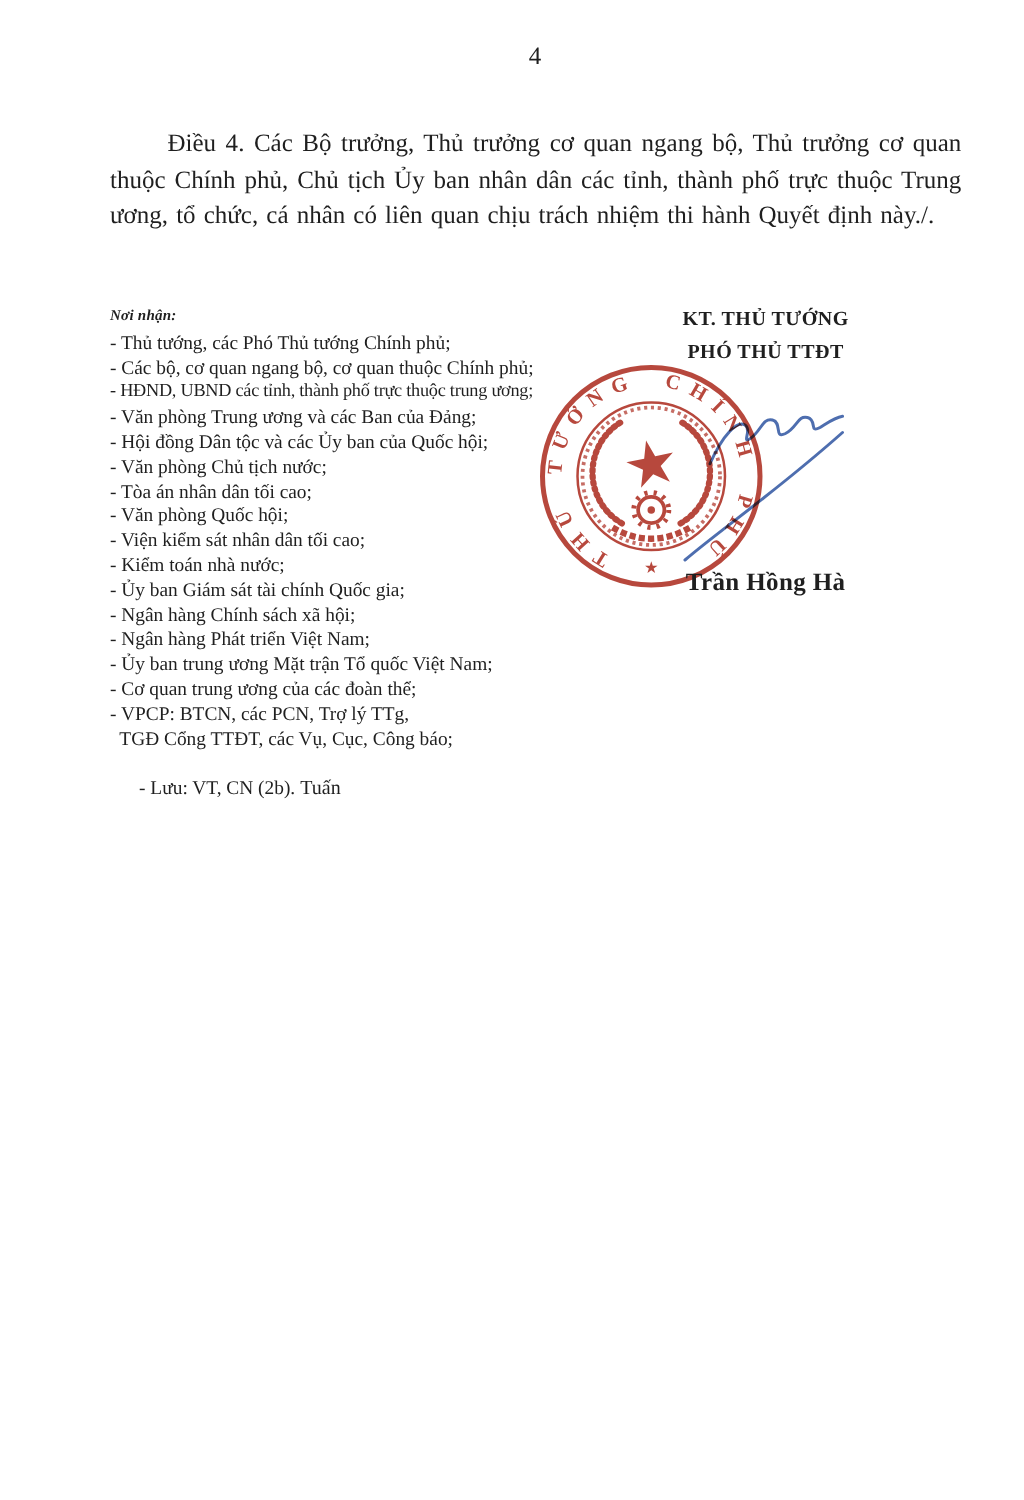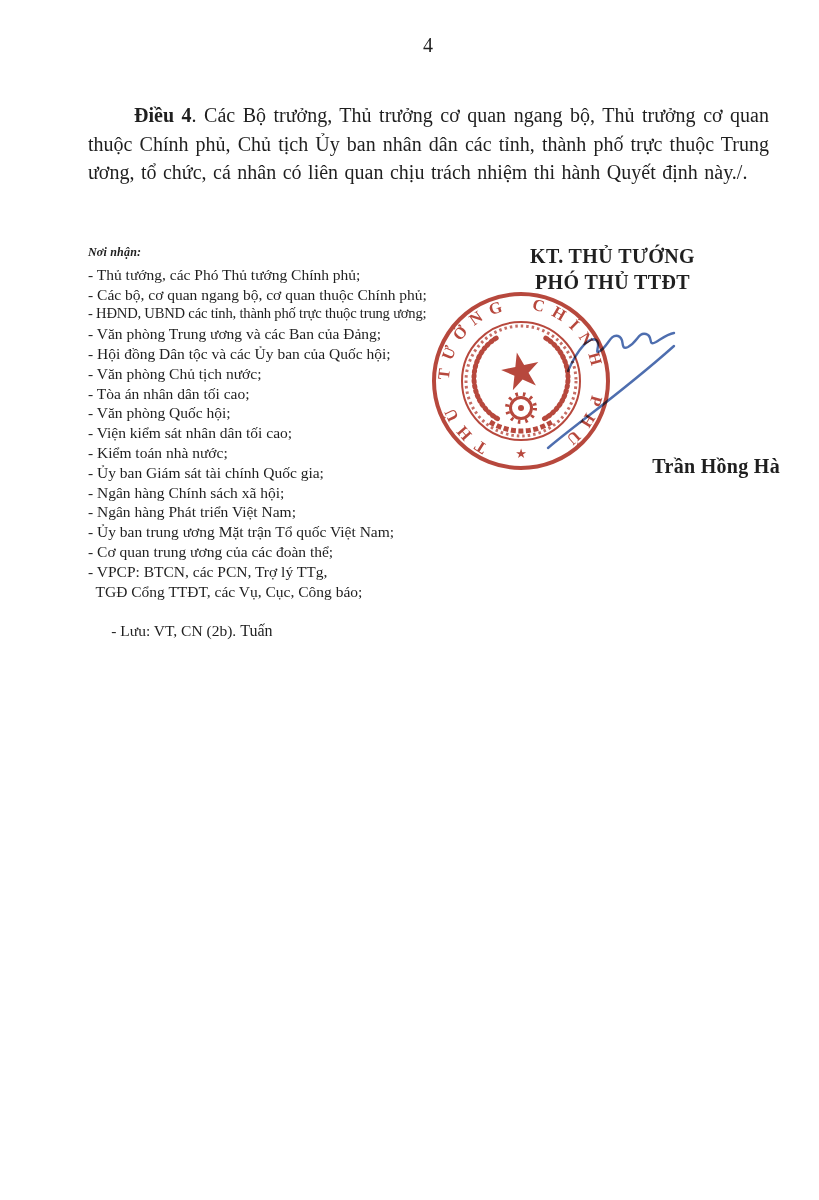--- a/index.html
+++ b/index.html
@@ -22,45 +22,45 @@
     position:absolute;top:34px;left:88px;width:680px;
     text-align:center;font-size:20px;
   }
 
   .article{
     position:absolute;top:101px;left:88px;width:681px;
     font-size:20px;line-height:28.5px;
     text-align:justify;text-indent:46px;
     word-spacing:1.5px;
   }
-  .article .b{font-weight:bold;}
+  .article .b{font-weight:normal;}
 
   .recipients{
     position:absolute;top:243px;left:88px;width:392px;
     font-size:15.5px;line-height:19.8px;
   }
   .rec-title{
     font-weight:bold;font-style:italic;font-size:12px;
     margin-bottom:2px;letter-spacing:.2px;
   }
   .rec-item{white-space:pre;}
   
   .recipients > .rec-item:nth-of-type(4){
     font-size:14.6px;letter-spacing:-.2px;
   }
   .initials{font-size:16px;margin-left:4px;}
 
   .sig-head{
     position:absolute;top:243px;left:445px;width:335px;
-    text-align:center;font-weight:bold;font-size:20px;line-height:26px;
+    text-align:center;font-weight:bold;font-size:16px;line-height:26px;
     letter-spacing:.4px;
   }
   .signer{
     position:absolute;top:455px;left:445px;width:335px;
-    text-align:right;font-weight:bold;font-size:20px;letter-spacing:.3px;
+    text-align:center;font-weight:bold;font-size:20px;letter-spacing:.3px;
   }
 
   .seal{
     position:absolute;left:428px;top:288px;width:186px;height:186px;
     mix-blend-mode:multiply;opacity:.93;
   }
   .seal .ring,.seal .stroke{stroke:var(--seal-color);fill:none;}
   .seal .fillred{fill:var(--seal-color);}
   .seal text{fill:var(--seal-color);}
   .seal .ringtext{

